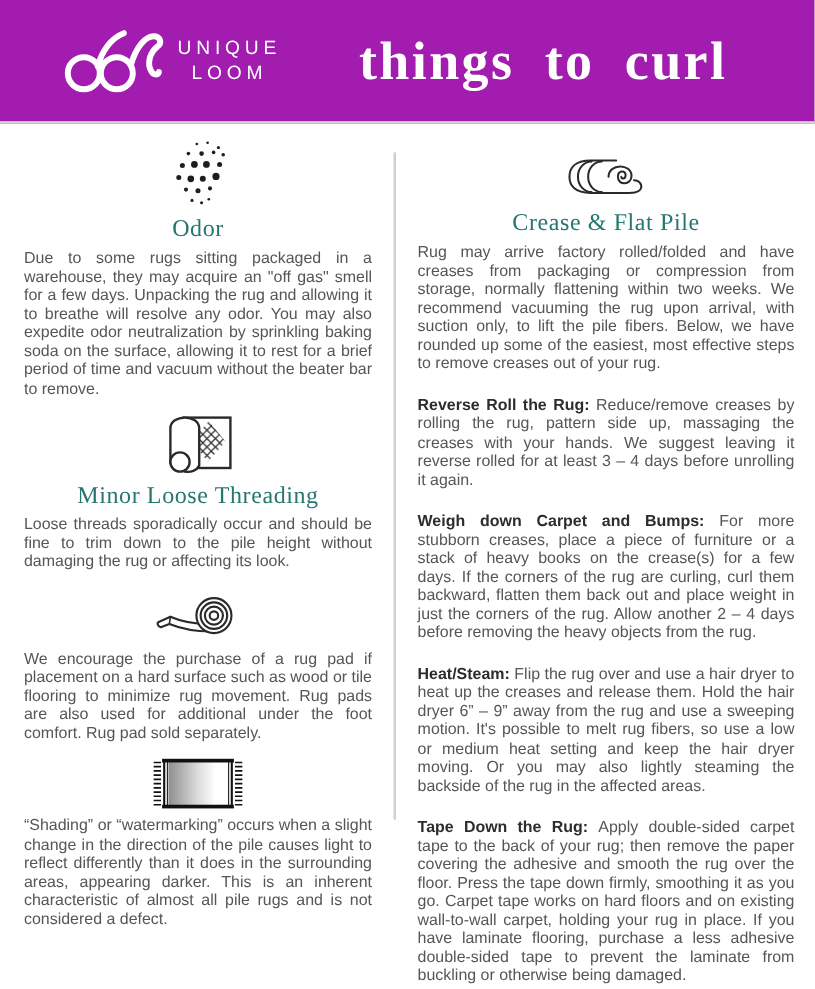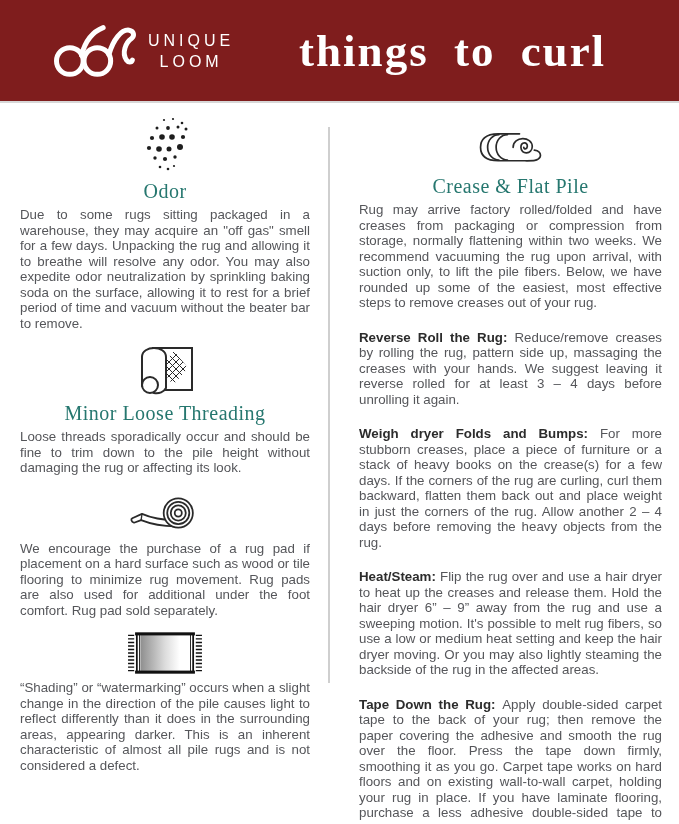--- a/index.html
+++ b/index.html
@@ -1,31 +1,31 @@
 <!DOCTYPE html>
 <html><head>
 <meta charset="utf-8">
 <style>
   html,body { margin:0; padding:0; background:#fff; }
   .page { width:679px; height:824px; background:#ffffff; position:relative; overflow:hidden;
           font-family:"Liberation Sans", sans-serif; }
 
   
-  .header { height:101px; background:#7f1d1d; display:flex; align-items:center;
+  .header { height:101px; background:#a21caf; display:flex; align-items:center;
             border-bottom:2px solid #d7d7d7; }
   .brand { display:flex; align-items:center; margin-left:50px; }
   .logo { width:88px; height:60px; display:block; }
   .brand-text { color:#ffffff; font-size:16px; letter-spacing:4px; line-height:21px;
                 text-align:center; margin-left:10px; }
   .title { flex:1; text-align:center; color:#ffffff; font-family:"Liberation Serif", serif;
            font-weight:700; font-size:45px; letter-spacing:2px; word-spacing:12px;
            margin:0; padding-right:8px; }
 
   
-  .content { display:flex; position:relative; height:580px;gap:11px; }
+  .content { display:flex; position:relative; height:580px; }
   .divider { position:absolute; left:328px; top:24px; bottom:0; width:2px; background:#cfcfcf; }
   .col-left  { width:330px; padding:14px 20px 0 20px; box-sizing:border-box; }
   .col-right { flex:1; padding:28px 17px 0 18px; box-sizing:border-box; }
 
   .icon-row { display:flex; justify-content:center; align-items:flex-end; }
   .sec-heading { font-family:"Liberation Serif", serif; font-weight:400; color:#26776F;
                  font-size:20px; line-height:22px; text-align:center; margin:5px 0 0 0;
                  letter-spacing:0.5px; }
   .body-text { color:#55565a; font-size:13.3px; line-height:15.5px; text-align:justify;
                margin:5px 0 0 0; }
@@ -167,21 +167,21 @@
         </svg>
       </div>
       <h2 class="sec-heading" style="margin-top:10px">Crease &amp; Flat Pile</h2>
       <p class="body-text intro">Rug may arrive factory rolled/folded and have creases from packaging or compression from storage, normally flattening within two weeks. We recommend vacuuming the rug upon arrival, with suction only, to lift the pile fibers. Below, we have rounded up some of the easiest, most effective steps to remove creases out of your rug.</p>
 
       <p class="body-text tip">
         <span class="tip-label">Reverse Roll the Rug:</span><span>Reduce/remove creases by rolling the rug, pattern side up, massaging the creases with your hands. We suggest leaving it reverse rolled for at least 3 – 4 days before unrolling it again.</span>
       </p>
 
       <p class="body-text tip">
-        <span class="tip-label">Weigh dryer Folds and Bumps:</span><span>For more stubborn creases, place a piece of furniture or a stack of heavy books on the crease(s) for a few days. If the corners of the rug are curling, curl them backward, flatten them back out and place weight in just the corners of the rug. Allow another 2 – 4 days before removing the heavy objects from the rug.</span>
+        <span class="tip-label">Weigh down Carpet and Bumps:</span><span>For more stubborn creases, place a piece of furniture or a stack of heavy books on the crease(s) for a few days. If the corners of the rug are curling, curl them backward, flatten them back out and place weight in just the corners of the rug. Allow another 2 – 4 days before removing the heavy objects from the rug.</span>
       </p>
 
       <p class="body-text tip">
         <span class="tip-label">Heat/Steam:</span><span>Flip the rug over and use a hair dryer to heat up the creases and release them. Hold the hair dryer 6” – 9” away from the rug and use a sweeping motion. It's possible to melt rug fibers, so use a low or medium heat setting and keep the hair dryer moving. Or you may also lightly steaming the backside of the rug in the affected areas.</span>
       </p>
 
       <p class="body-text tip">
         <span class="tip-label">Tape Down the Rug:</span><span>Apply double-sided carpet tape to the back of your rug; then remove the paper covering the adhesive and smooth the rug over the floor. Press the tape down firmly, smoothing it as you go. Carpet tape works on hard floors and on existing wall-to-wall carpet, holding your rug in place. If you have laminate flooring, purchase a less adhesive double-sided tape to prevent the laminate from buckling or otherwise being damaged.</span>
       </p>
 

